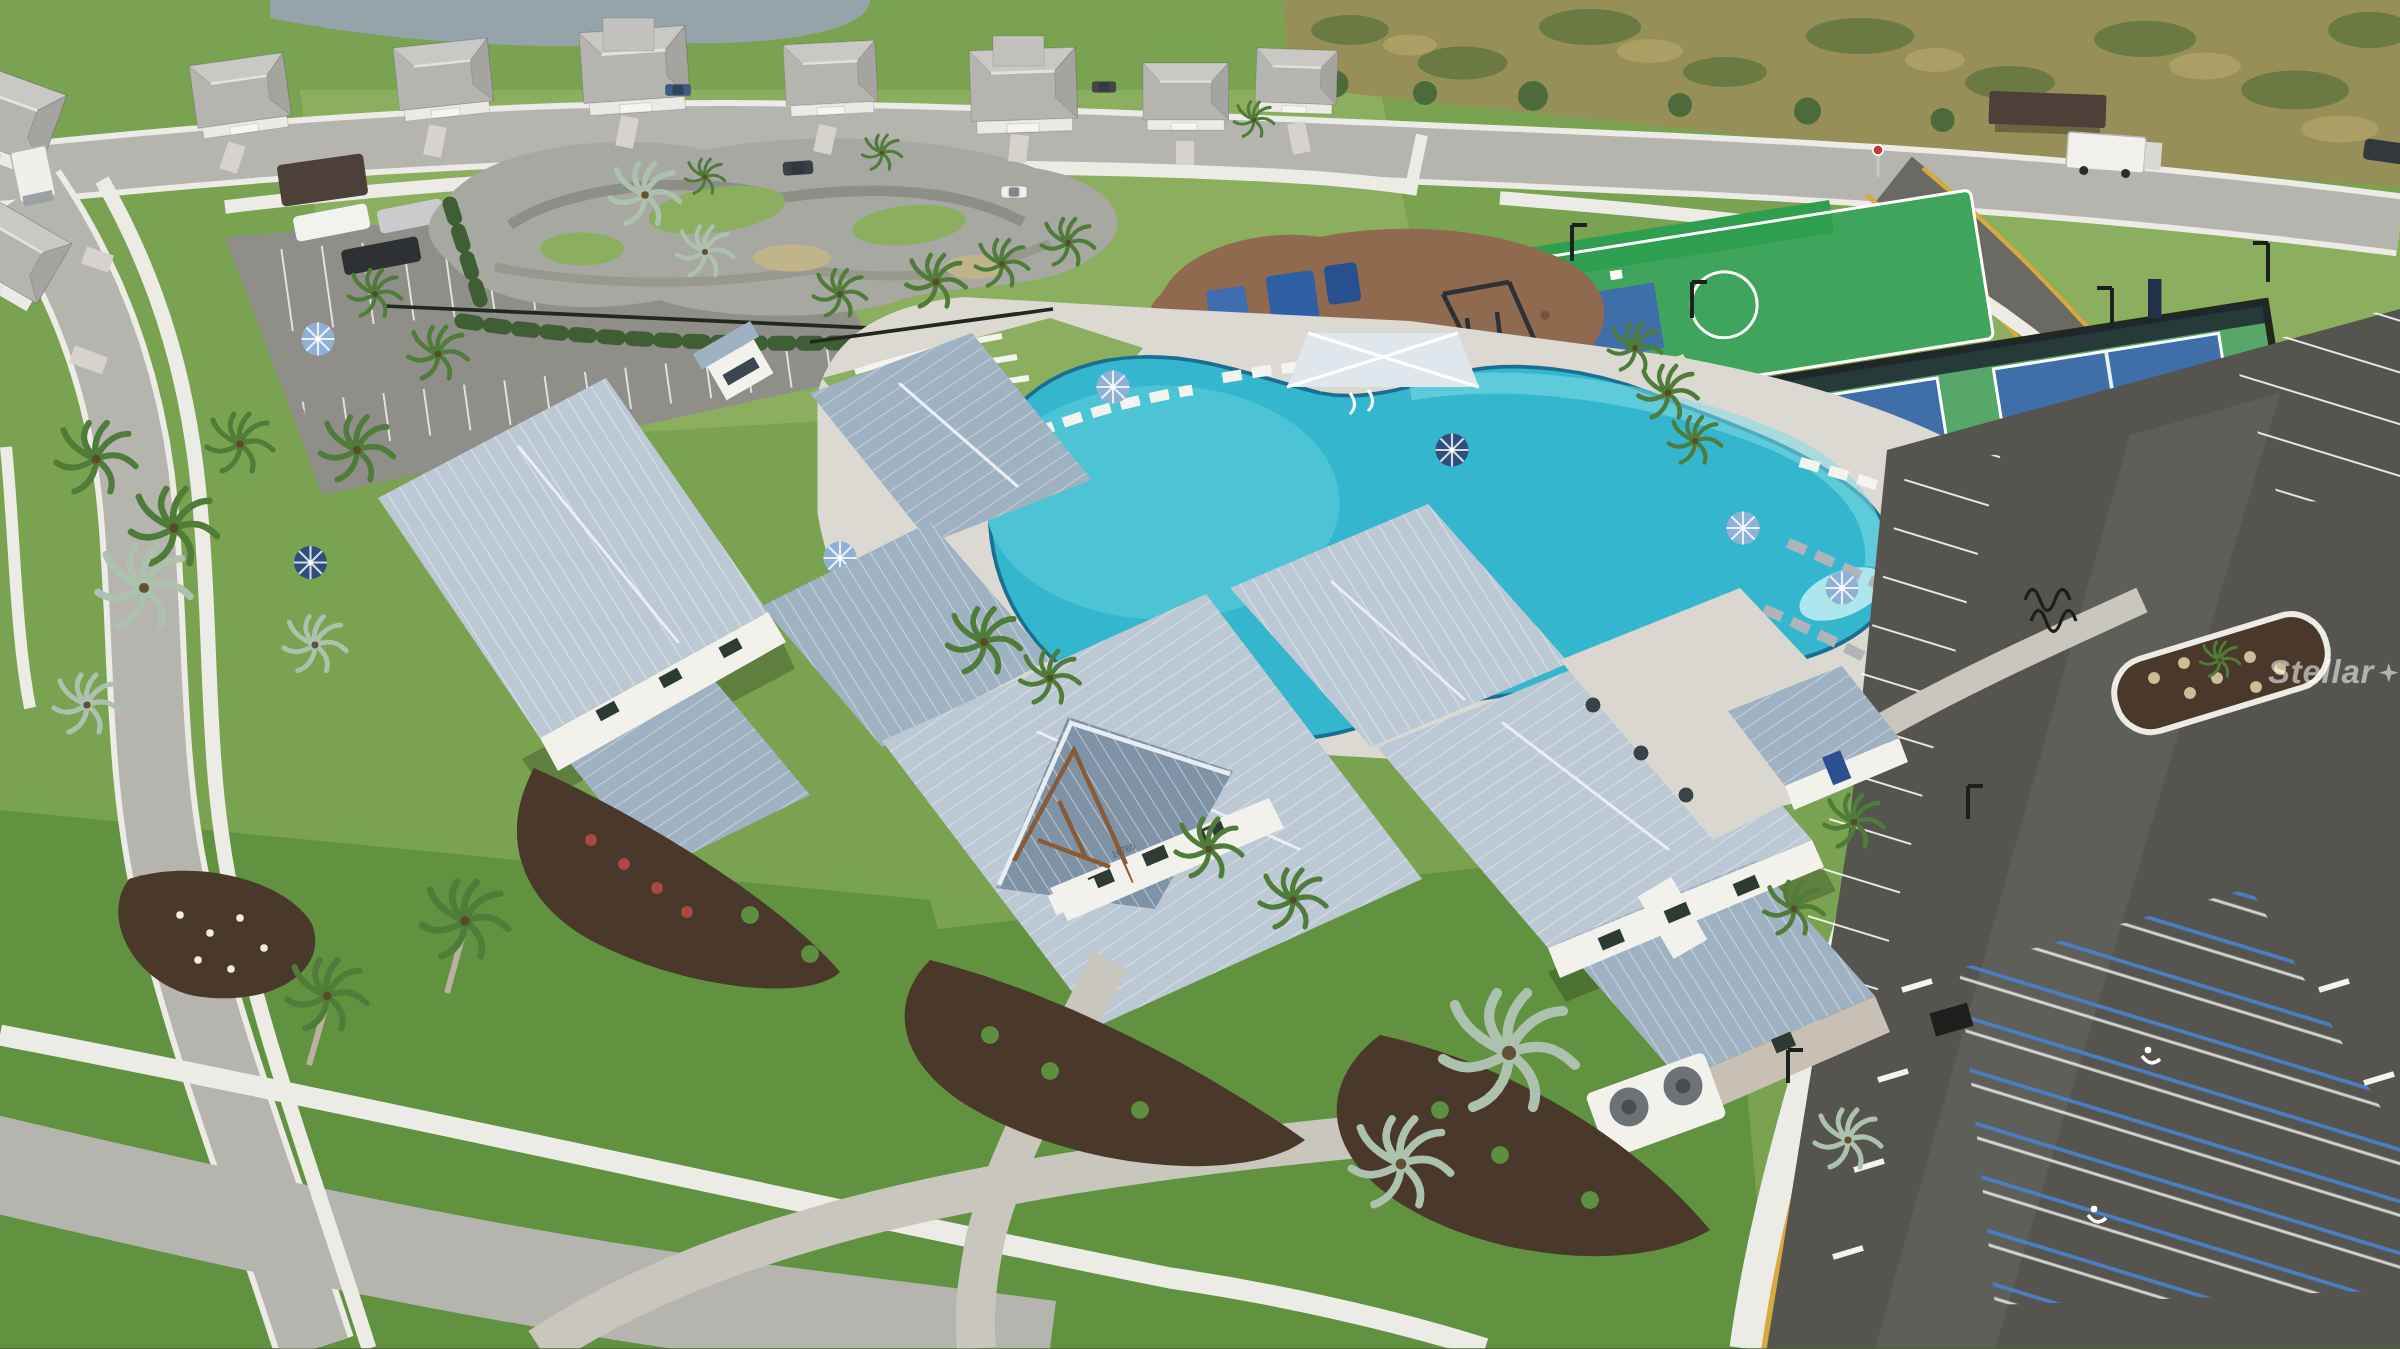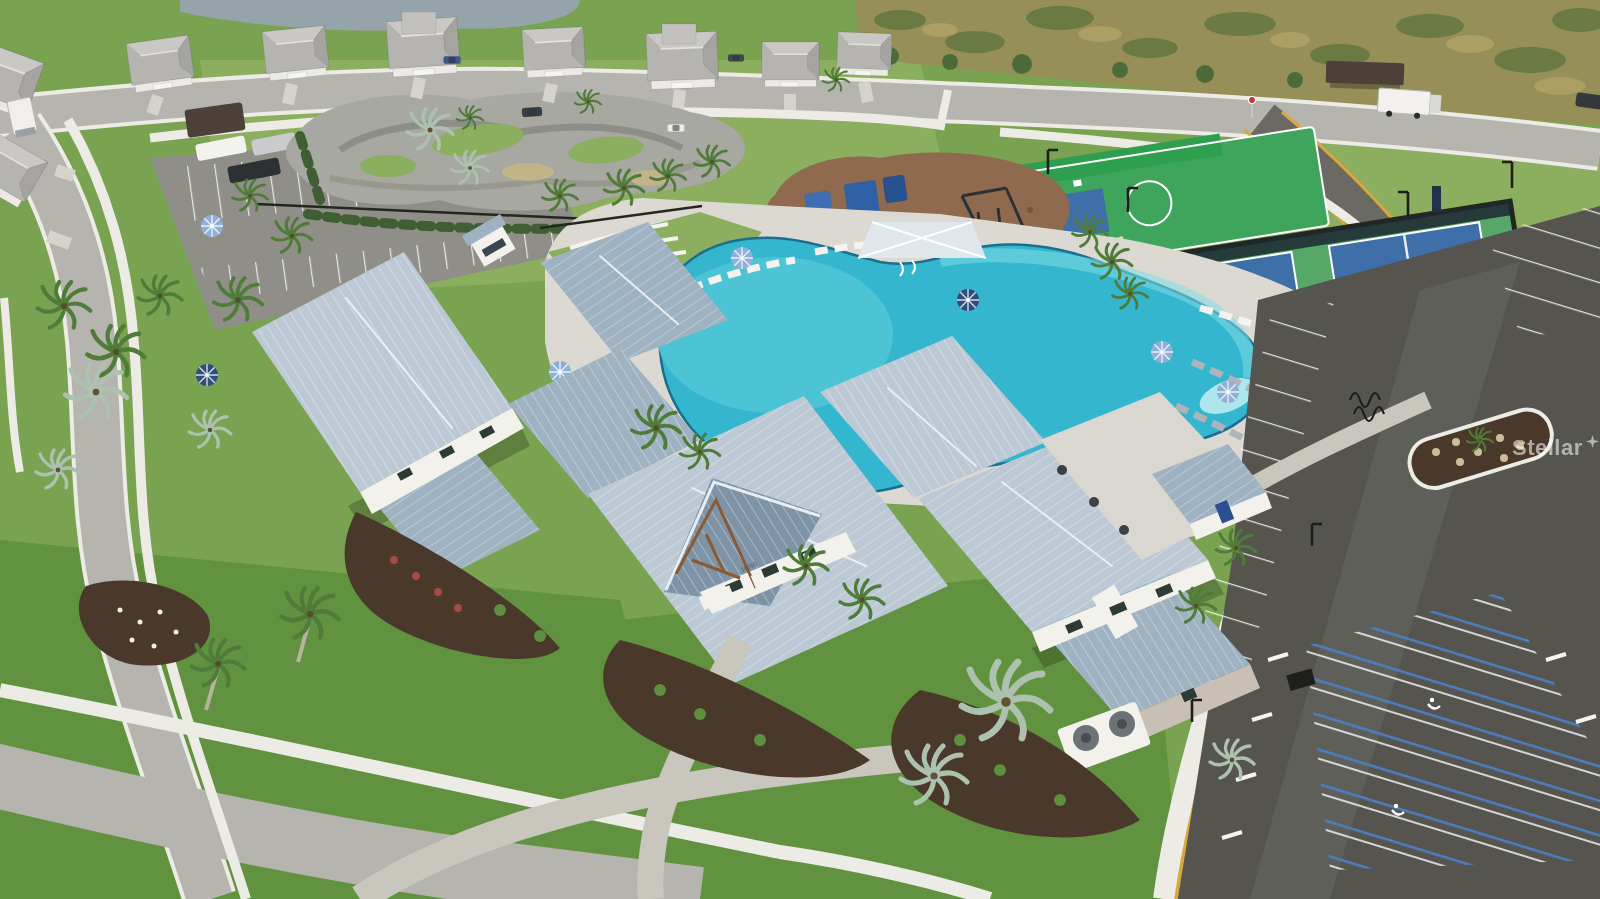--- a/index.html
+++ b/index.html
@@ -12,22 +12,22 @@
   .walk{fill:none;stroke:var(--sidewalk);} .pverw{fill:none;stroke:var(--paver);}
   .roofL{fill:var(--roofLight);} .roofM{fill:var(--roofMid);} .roofD{fill:var(--roofDark);}
   .wall{fill:var(--wall);} .ridge{stroke:var(--ridge);stroke-width:2;fill:none;stroke-linecap:round;}
   .palmG{stroke:var(--palm);} .palmS{stroke:var(--palmSilver);}
   .chairs{stroke:var(--white);stroke-width:7;fill:none;stroke-dasharray:13 7;}
   .chairsDark{stroke:#aeb4ba;stroke-width:7;fill:none;stroke-dasharray:13 7;}
   .fenceln{stroke:var(--fence);stroke-width:2.5;fill:none;}
   .hedgerow{stroke:var(--hedge);stroke-width:10;fill:none;stroke-dasharray:10 9;stroke-linecap:round;}
   .mulchbed{fill:var(--mulch);}
   .shadow{fill:rgba(25,35,18,.28);}
-  .wm{position:absolute;left:1512px;top:435px;display:flex;align-items:flex-start;gap:3px;
-      color:rgba(255,255,255,.55);font-size:22px;font-weight:bold;letter-spacing:.5px;white-space:nowrap;}
+  .wm{position:absolute;left:1512px;top:435px;display:flex;align-items:center;gap:3px;
+      color:rgba(255,255,255,.55);font-size:22px;font-weight:bold;letter-spacing:.5px;white-space:nowrap;font-style:italic;}
   .wm svg{position:static;}
 </style>
 </head>
 <body>
 
 <div id="photo">
 <svg width="1600" height="899" viewBox="0 0 1600 899">
   <defs>
     <pattern id="pSeam1" width="9" height="9" patternUnits="userSpaceOnUse" patternTransform="rotate(58)">
       <line x1="0" y1="0" x2="9" y2="0" stroke="rgba(255,255,255,.45)" stroke-width="1.4"></line>

